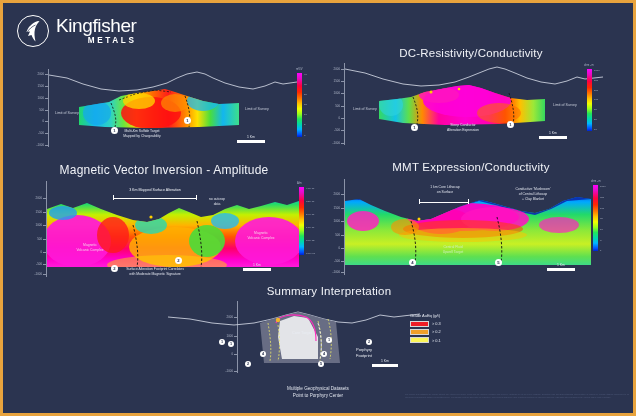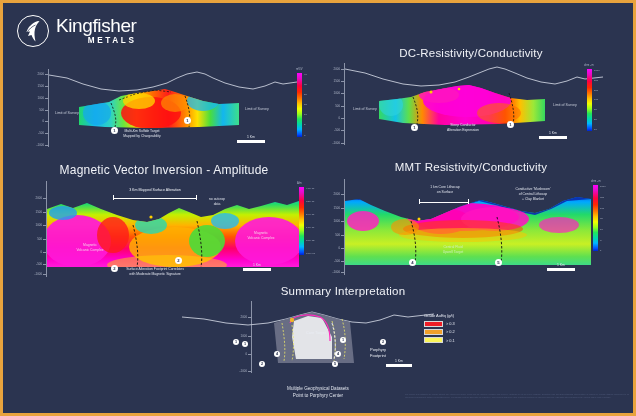--- a/index.html
+++ b/index.html
@@ -378,21 +378,21 @@
     <div class="cbar-lab" style="left:272px;top:19px;">A/m</div>
     <div class="cbar-tick" style="left:281px;top:25px;">4.0e-01</div>
     <div class="cbar-tick" style="left:281px;top:38px;">3.2e-01</div>
     <div class="cbar-tick" style="left:281px;top:51px;">2.4e-01</div>
     <div class="cbar-tick" style="left:281px;top:64px;">1.6e-01</div>
     <div class="cbar-tick" style="left:281px;top:77px;">8.0e-02</div>
     <div class="cbar-tick" style="left:281px;top:90px;">0.0e+00</div>
   </div>
 
   <div class="panel" style="left:322px;top:158px;width:306px;height:118px;">
-    <div class="ptitle" style="width:280px;margin-left:6px;">MMT Resistivity/Conductivity</div>
+    <div class="ptitle" style="width:280px;margin-left:6px;">MMT Expression/Conductivity</div>
 
     <div class="plot" style="left:0;top:18px;width:286px;height:96px;">
 
       <div class="yaxis" style="left:0;width:20px;height:96px;">
         <div class="line"></div>
         <div class="ytick" style="top:16%"></div>
             <div class="ylab" style="top:16%">2000</div>
         <div class="ytick" style="top:30%"></div>
             <div class="ylab" style="top:30%">1500</div>
         <div class="ytick" style="top:44%"></div>
@@ -478,21 +478,21 @@
     <div class="cbar-lab" style="left:266px;top:19px;">ohm - m</div>
     <div class="cbar-tick" style="left:275px;top:25px;">1000</div>
     <div class="cbar-tick" style="left:275px;top:36px;">300</div>
     <div class="cbar-tick" style="left:275px;top:47px;">100</div>
     <div class="cbar-tick" style="left:275px;top:57px;">30</div>
     <div class="cbar-tick" style="left:275px;top:68px;">10</div>
     <div class="cbar-tick" style="left:275px;top:79px;">3</div>
     <div class="cbar-tick" style="left:275px;top:89px;">1</div>
   </div>
 
-  <div class="panel" style="left:231px;top:282px;width:260px;height:92px;">
+  <div class="panel" style="left:217px;top:282px;width:260px;height:92px;">
     <div class="ptitle" style="width:190px;margin-left:14px;">Summary Interpretation</div>
 
     <div class="plot" style="left:0;top:16px;width:200px;height:72px;">
 
       <div class="yaxis" style="left:0;width:18px;height:72px;">
         <div class="line"></div>
         <div class="ytick" style="top:22%"></div>
             <div class="ylab" style="top:22%">2000</div>
         <div class="ytick" style="top:48%"></div>
             <div class="ylab" style="top:48%">1000</div>

